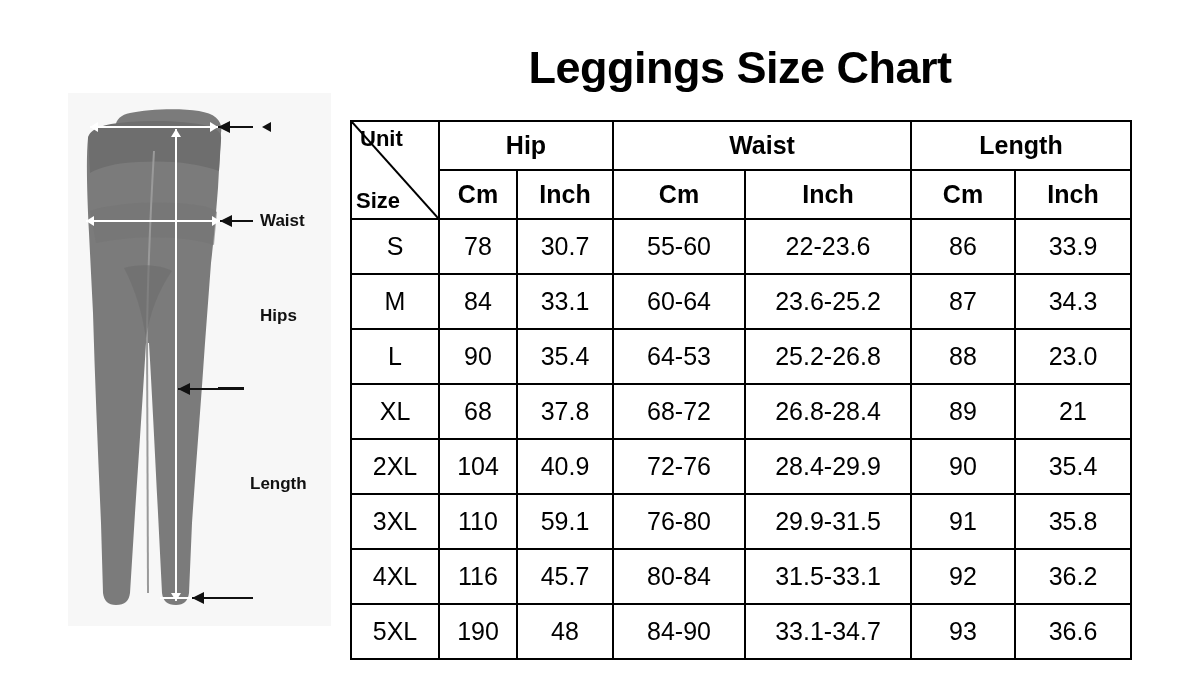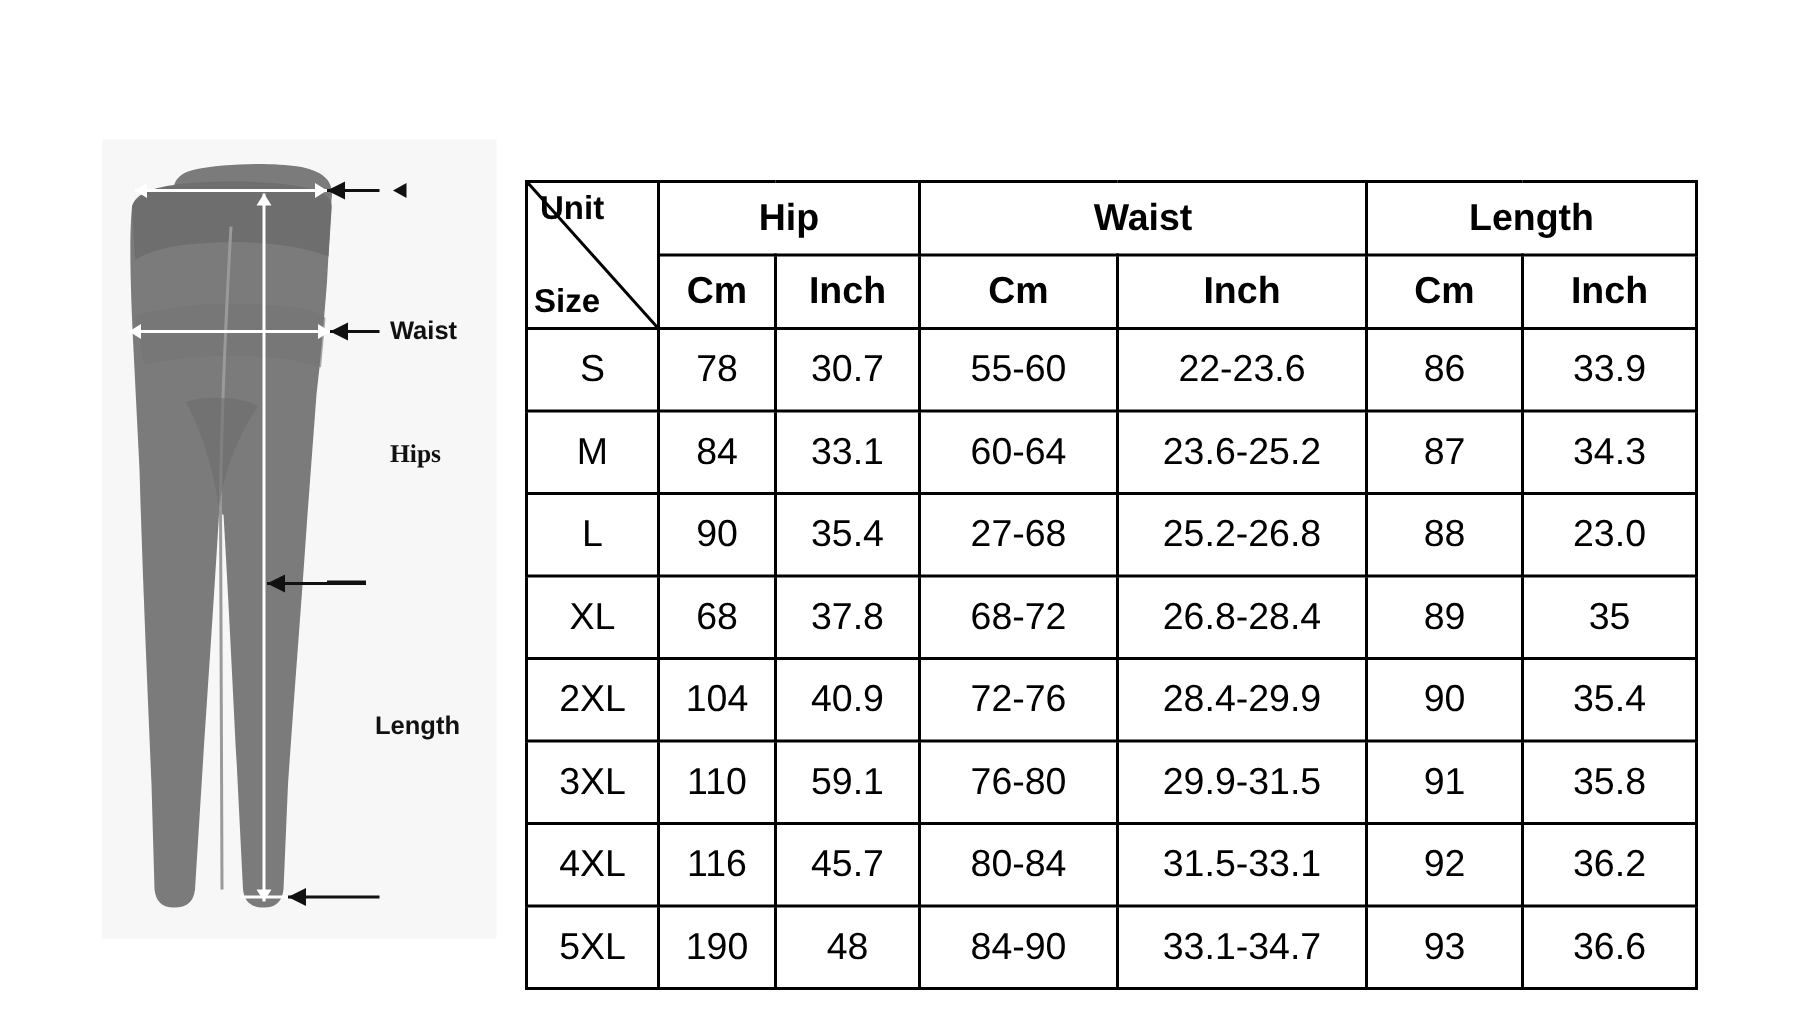--- a/index.html
+++ b/index.html
@@ -41,21 +41,21 @@
 
   .anno-label {
     position: absolute;
     font-family: "Liberation Sans", sans-serif;
     font-size: 17px;
     font-weight: bold;
     color: #111111;
     white-space: nowrap;
   }
   .anno-waist  { left: 192px; top: 118px; }
-  .anno-hips   { left: 192px; top: 200px; font-family: Liberation Serif, serif; }
+  .anno-hips   { left: 192px; top: 213px; }
   .anno-length { left: 182px; top: 381px; }
 
   
   #chart-title {
     position: absolute;
     left: 350px;
     top: 42px;
     width: 780px;
     text-align: center;
     font-family: "Liberation Sans", sans-serif;
@@ -196,20 +196,21 @@
       <path d="M110 296 l12 -6 l0 12 z" fill="#111111"></path>
       <line x1="110" y1="296" x2="176" y2="296" stroke="#111111" stroke-width="2"></line>
     </svg>
 
     <span class="anno-label anno-waist">Waist</span>
     <span class="anno-label anno-hips">Hips</span>
     <span class="anno-label anno-length">Length</span>
 
   </div>
 
+  <div id="chart-title">Leggings Size Chart</div>
 
   <div id="size-table-wrap">
     <table class="size-chart">
       <colgroup>
         <col class="col-size">
         <col class="col-hip-cm">
         <col class="col-hip-in">
         <col class="col-waist-cm">
         <col class="col-waist-in">
         <col class="col-len-cm">
@@ -253,33 +254,33 @@
           <td>33.1</td>
           <td>60-64</td>
           <td>23.6-25.2</td>
           <td>87</td>
           <td>34.3</td>
         </tr>
         <tr>
           <td class="size-cell">L</td>
           <td>90</td>
           <td>35.4</td>
-          <td>27-68</td>
+          <td>64-53</td>
           <td>25.2-26.8</td>
           <td>88</td>
           <td>23.0</td>
         </tr>
         <tr>
           <td class="size-cell">XL</td>
           <td>68</td>
           <td>37.8</td>
           <td>68-72</td>
           <td>26.8-28.4</td>
           <td>89</td>
-          <td>35</td>
+          <td>21</td>
         </tr>
         <tr>
           <td class="size-cell">2XL</td>
           <td>104</td>
           <td>40.9</td>
           <td>72-76</td>
           <td>28.4-29.9</td>
           <td>90</td>
           <td>35.4</td>
         </tr>

